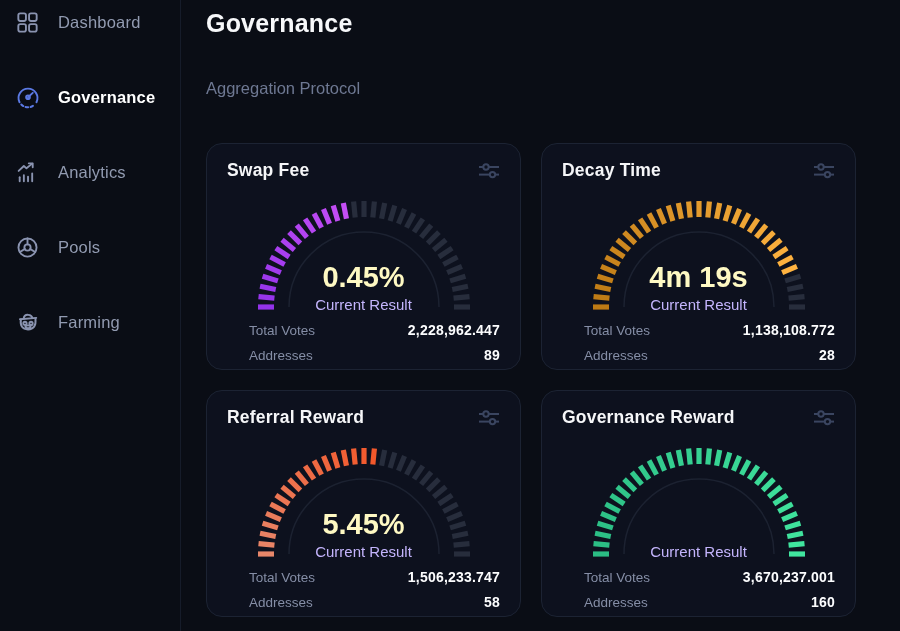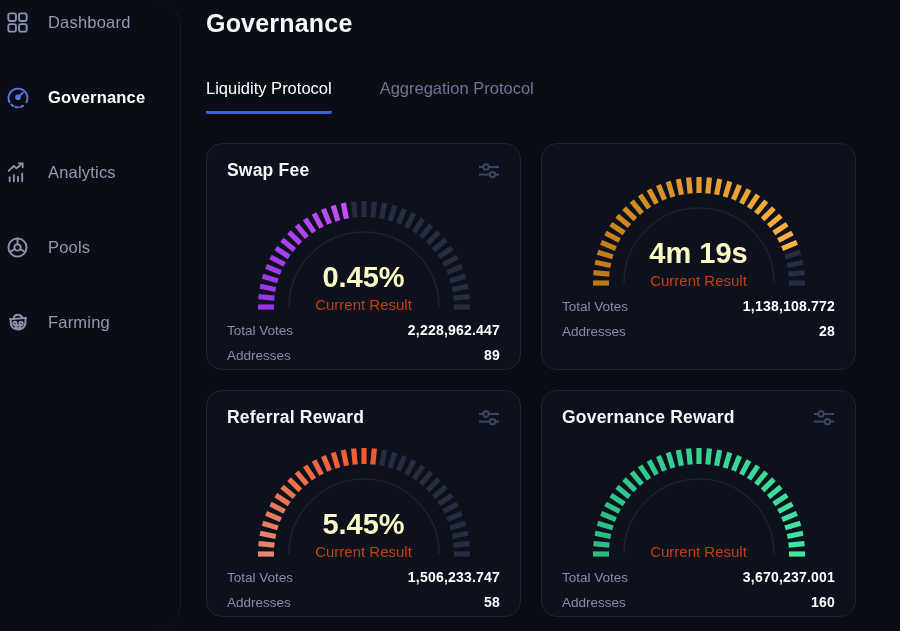--- a/index.html
+++ b/index.html
@@ -7,22 +7,21 @@
   body {
     background:#0a0d15;
     font-family:"Liberation Sans", sans-serif;
     color:#e9ecf2;
     position:relative;
   }
   
   .sidebar {
     position:absolute; left:0; top:0; bottom:0; width:181px;
     border-right:1px solid #161c2a;
-    padding:0 0 0 4px;
-    border-radius:27px;
+    padding:0 0 0 14px;
   }
   .nav-item {
     display:flex; align-items:center; gap:17px;
     height:44px; margin-bottom:31px; cursor:pointer;
   }
   .nav-item:first-child { margin-top:0; }
   .nav-icon { width:27px; height:27px; display:flex; align-items:center; justify-content:center; }
   .nav-icon svg { stroke:#8a93b0; fill:none; stroke-width:1.8; stroke-linecap:round; stroke-linejoin:round; }
   .nav-item.active .nav-icon svg { stroke:#5b79e3; }
   .nav-label { font-size:16.5px; color:#929bb1; font-weight:500; letter-spacing:.2px; }
@@ -51,22 +50,22 @@
   }
   .card-head { display:flex; justify-content:space-between; align-items:flex-start; }
   .card-title { font-size:17.5px; font-weight:700; color:#f5f6f8; letter-spacing:.2px; }
   .sliders { cursor:pointer; margin-top:2px; }
   .sliders svg { stroke:#3a4560; stroke-width:2; fill:none; }
   .sliders svg circle { fill:#0d111e; }
   .gauge { position:relative; width:226px; height:123px; margin:6px auto 0 auto; }
   .gauge svg { position:absolute; inset:0; width:100%; height:100%; }
   .gauge-text { position:absolute; left:0; right:0; bottom:0; text-align:center; }
   .gauge-value { font-size:29px; font-weight:700; color:#fef9c3; line-height:32px; }
-  .gauge-label { font-size:15px; color:#c2410c; margin-top:3px; }
-  .stat-row { display:flex; justify-content:space-between; align-items:center; margin-top:9px; }
+  .gauge-label { font-size:15px; color:#c4b5fd; margin-top:3px; }
+  .stat-row { display:flex; justify-content:space-between; align-items:center; margin-top:9px;margin-left:22px; }
   .stat-row:first-of-type { margin-top:12px; }
   .stat-label { font-size:13.5px; color:#858ea6; }
   .stat-value { font-size:14px; font-weight:700; color:#fcfdfe; letter-spacing:.2px; }
 </style>
 </head>
 <body>
 
 <aside class="sidebar">
   <div class="nav-item">
     <span class="nav-icon">
@@ -127,21 +126,20 @@
       </svg>
     </span>
     <span class="nav-label">Farming</span>
   </div>
 </aside>
 
 <main class="main">
   <h1 class="page-title">Governance</h1>
 
   <div class="tabs">
-    <div class="tab active">Liquidity Protocol</div>
     <div class="tab">Aggregation Protocol</div>
   </div>
 
   <div class="cards">
 
     <section class="card">
       <div class="card-head">
         <h2 class="card-title">Swap Fee</h2>
         <span class="sliders">
           <svg width="22" height="18" viewBox="0 0 22 18">
@@ -198,20 +196,31 @@
         <span class="stat-label">Total Votes</span>
         <span class="stat-value">2,228,962.447</span>
       </div>
       <div class="stat-row">
         <span class="stat-label">Addresses</span>
         <span class="stat-value">89</span>
       </div>
     </section>
 
     <section class="card">
+      <div class="card-head">
+        <h2 class="card-title">Decay Time</h2>
+        <span class="sliders">
+          <svg width="22" height="18" viewBox="0 0 22 18">
+            <line x1="1" y1="5" x2="21" y2="5"></line>
+              <circle cx="8" cy="5" r="2.7"></circle>
+            <line x1="1" y1="12.6" x2="21" y2="12.6"></line>
+              <circle cx="14.5" cy="12.6" r="2.7"></circle>
+          </svg>
+        </span>
+      </div>
       <div class="gauge">
         <svg viewBox="0 0 226 123">
             <path d="M 38 117 A 75 75 0 0 1 188 117" fill="none" stroke="#1c2231" stroke-width="1.5"></path>
             <line x1="23.00" y1="117.00" x2="7.00" y2="117.00" stroke="#bd7a14" stroke-width="5.2"></line>
             <line x1="23.43" y1="108.18" x2="7.51" y2="106.61" stroke="#bf7c16" stroke-width="5.2"></line>
             <line x1="24.73" y1="99.44" x2="9.04" y2="96.32" stroke="#c27e17" stroke-width="5.2"></line>
             <line x1="26.88" y1="90.87" x2="11.56" y2="86.23" stroke="#c48019" stroke-width="5.2"></line>
             <line x1="29.85" y1="82.56" x2="15.07" y2="76.44" stroke="#c6821a" stroke-width="5.2"></line>
             <line x1="33.63" y1="74.57" x2="19.52" y2="67.03" stroke="#c9841c" stroke-width="5.2"></line>
             <line x1="38.17" y1="67.00" x2="24.86" y2="58.11" stroke="#cb861d" stroke-width="5.2"></line>

